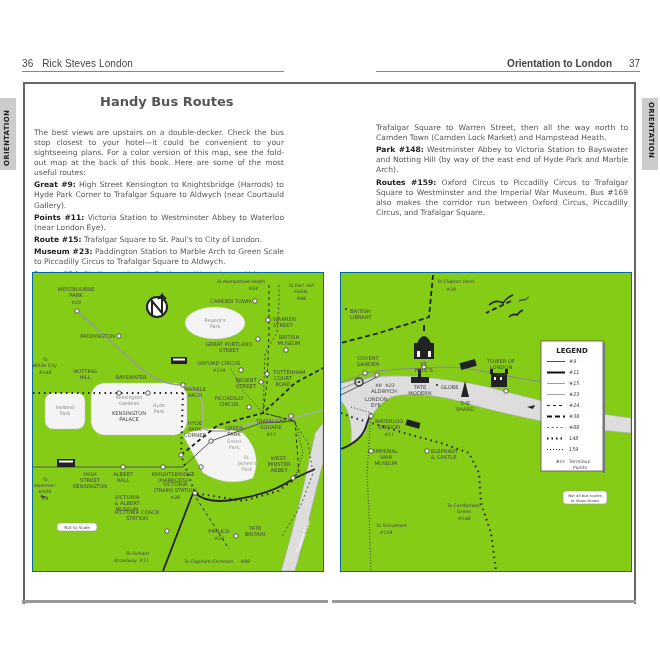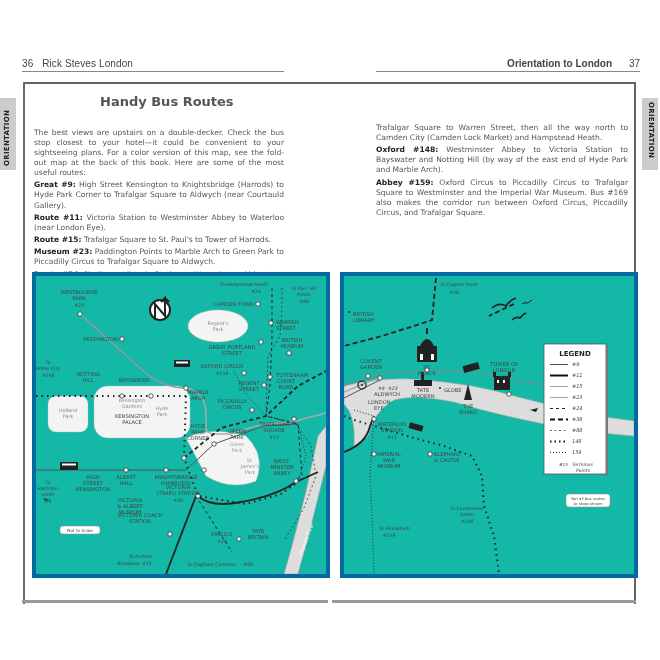--- a/index.html
+++ b/index.html
@@ -16,21 +16,21 @@
   .tab-right{left:642px;top:98px;height:72px;}
   .tab-right span{left:13px;top:4px;transform-origin:0 0;transform:rotate(90deg);}
   .frame-left{position:absolute;left:23px;top:82px;width:306px;height:520px;border-top:2px solid #666;border-left:2px solid #666;}
   .frame-right{position:absolute;left:330px;top:82px;width:304px;height:520px;border-top:2px solid #666;border-right:2px solid #666;}
   .col{position:absolute;font-size:7.55px;line-height:10.05px;color:#555;text-align:justify;}
   .col-left{left:34px;top:128px;width:250px;}
   .col-right{left:376px;top:123px;width:252px;}
   .col p{margin:0 0 2.2px 0;}
   .col b{color:#222;font-weight:bold;}
   .box-title{position:absolute;left:100px;top:94px;font-size:13px;font-weight:bold;color:#555;}
-  .map{position:absolute;background:#14b8a6;border:4px solid #0369a1;}
+  .map{position:absolute;background:#84cc16;border:1px solid #0369a1;}
   .map-left{left:32px;top:272px;width:290px;height:298px;}
   .map-right{left:340px;top:272px;width:290px;height:298px;}
   svg text{font-family:"DejaVu Sans",sans-serif;}
   .bottom-rule{position:absolute;top:600px;height:3px;background:#999;}
 </style>
 </head>
 <body>
 
 <div class="running-head rh-left">
   <span class="page-num">36</span>
@@ -51,29 +51,29 @@
 <div class="frame-left"></div>
 <div class="frame-right"></div>
 <div class="bottom-rule" style="left:22px;width:306px"></div>
 <div class="bottom-rule" style="left:332px;width:304px"></div>
 
 <div class="box-title">Handy Bus Routes</div>
 
 <div class="col col-left">
   <p>The best views are upstairs on a double-decker. Check the bus stop closest to your hotel—it could be convenient to your sightseeing plans. For a color version of this map, see the fold-out map at the back of this book. Here are some of the most useful routes:</p>
   <p><b>Great #9:</b> <span>High Street Kensington to Knightsbridge (Harrods) to Hyde Park Corner to Trafalgar Square to Aldwych (near Courtauld Gallery).</span></p>
-  <p><b>Route #11:</b> <span>Victoria Station to Westminster Abbey to Waterloo (near London Eye).</span></p>
-  <p><b>Route #15:</b> <span>Trafalgar Square to St. Paul's to Tower of Harrods.</span></p>
-  <p><b>Museum #23:</b> <span>Paddington Points to Marble Arch to Green Park to Piccadilly Circus to Trafalgar Square to Aldwych.</span></p>
+  <p><b>Points #11:</b> <span>Victoria Station to Westminster Abbey to Waterloo (near London Eye).</span></p>
+  <p><b>Route #15:</b> <span>Trafalgar Square to St. Paul's to City of London.</span></p>
+  <p><b>Museum #23:</b> <span>Paddington Station to Marble Arch to Green Scale to Piccadilly Circus to Trafalgar Square to Aldwych.</span></p>
   <p style="text-align:left"><b>Route #24:</b> <span>Pimlico to Victoria Station to Westminster Abbey to</span></p>
 </div>
 <div class="col col-right">
-  <p>Trafalgar Square to Warren Street, then all the way north to Camden City (Camden Lock Market) and Hampstead Heath.</p>
-  <p><b>Oxford #148:</b> <span>Westminster Abbey to Victoria Station to Bayswater and Notting Hill (by way of the east end of Hyde Park and Marble Arch).</span></p>
-  <p><b>Abbey #159:</b> <span>Oxford Circus to Piccadilly Circus to Trafalgar Square to Westminster and the Imperial War Museum. Bus #169 also makes the corridor run between Oxford Circus, Piccadilly Circus, and Trafalgar Square.</span></p>
+  <p>Trafalgar Square to Warren Street, then all the way north to Camden Town (Camden Lock Market) and Hampstead Heath.</p>
+  <p><b>Park #148:</b> <span>Westminster Abbey to Victoria Station to Bayswater and Notting Hill (by way of the east end of Hyde Park and Marble Arch).</span></p>
+  <p><b>Routes #159:</b> <span>Oxford Circus to Piccadilly Circus to Trafalgar Square to Westminster and the Imperial War Museum. Bus #169 also makes the corridor run between Oxford Circus, Piccadilly Circus, and Trafalgar Square.</span></p>
 </div>
 
 <div class="map map-left">
 <svg width="290" height="298" viewBox="0 0 290 298" font-size="5.2" fill="#444">
 
   <g fill="#f4f4f4" stroke="#bbb" stroke-dasharray="1.5,1.5" stroke-width="0.8">
     <rect x="12" y="120" width="40" height="36" rx="8"></rect>
     <rect x="58" y="110" width="96" height="52" rx="14"></rect>
     <ellipse cx="182" cy="50" rx="30" ry="16"></ellipse>
     <path d="M150 162 Q175 150 210 160 Q230 180 220 205 Q195 215 170 200 Z"></path>

